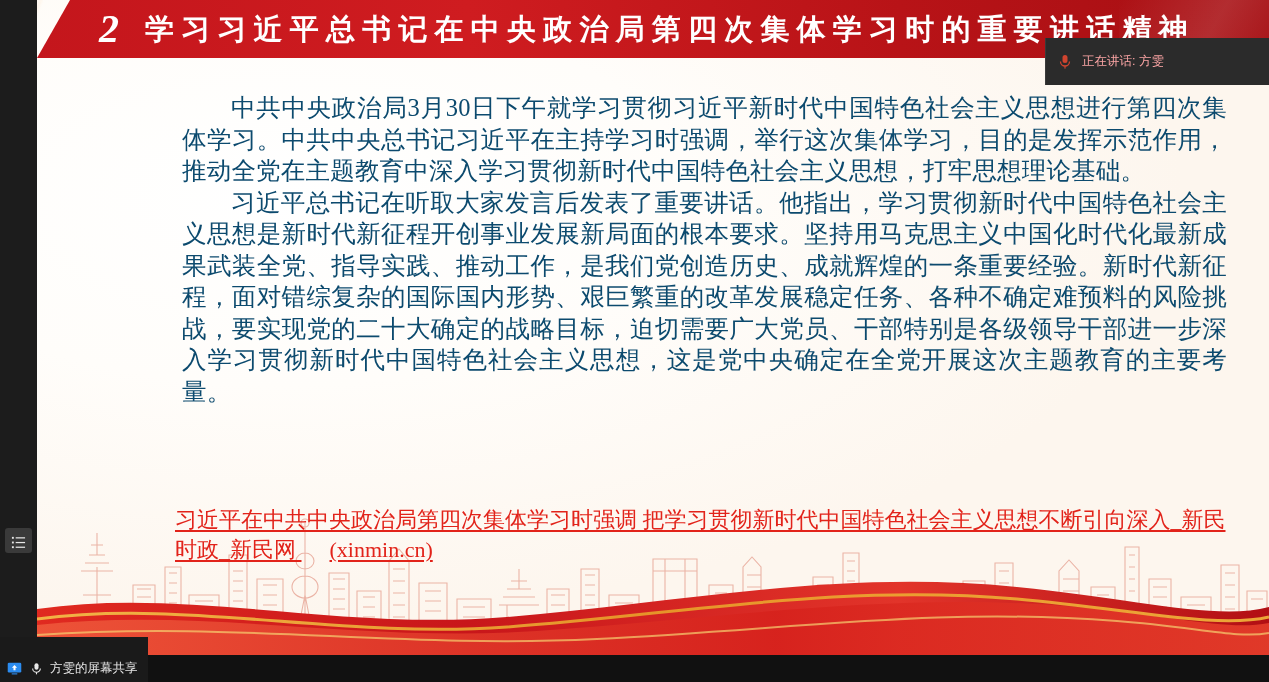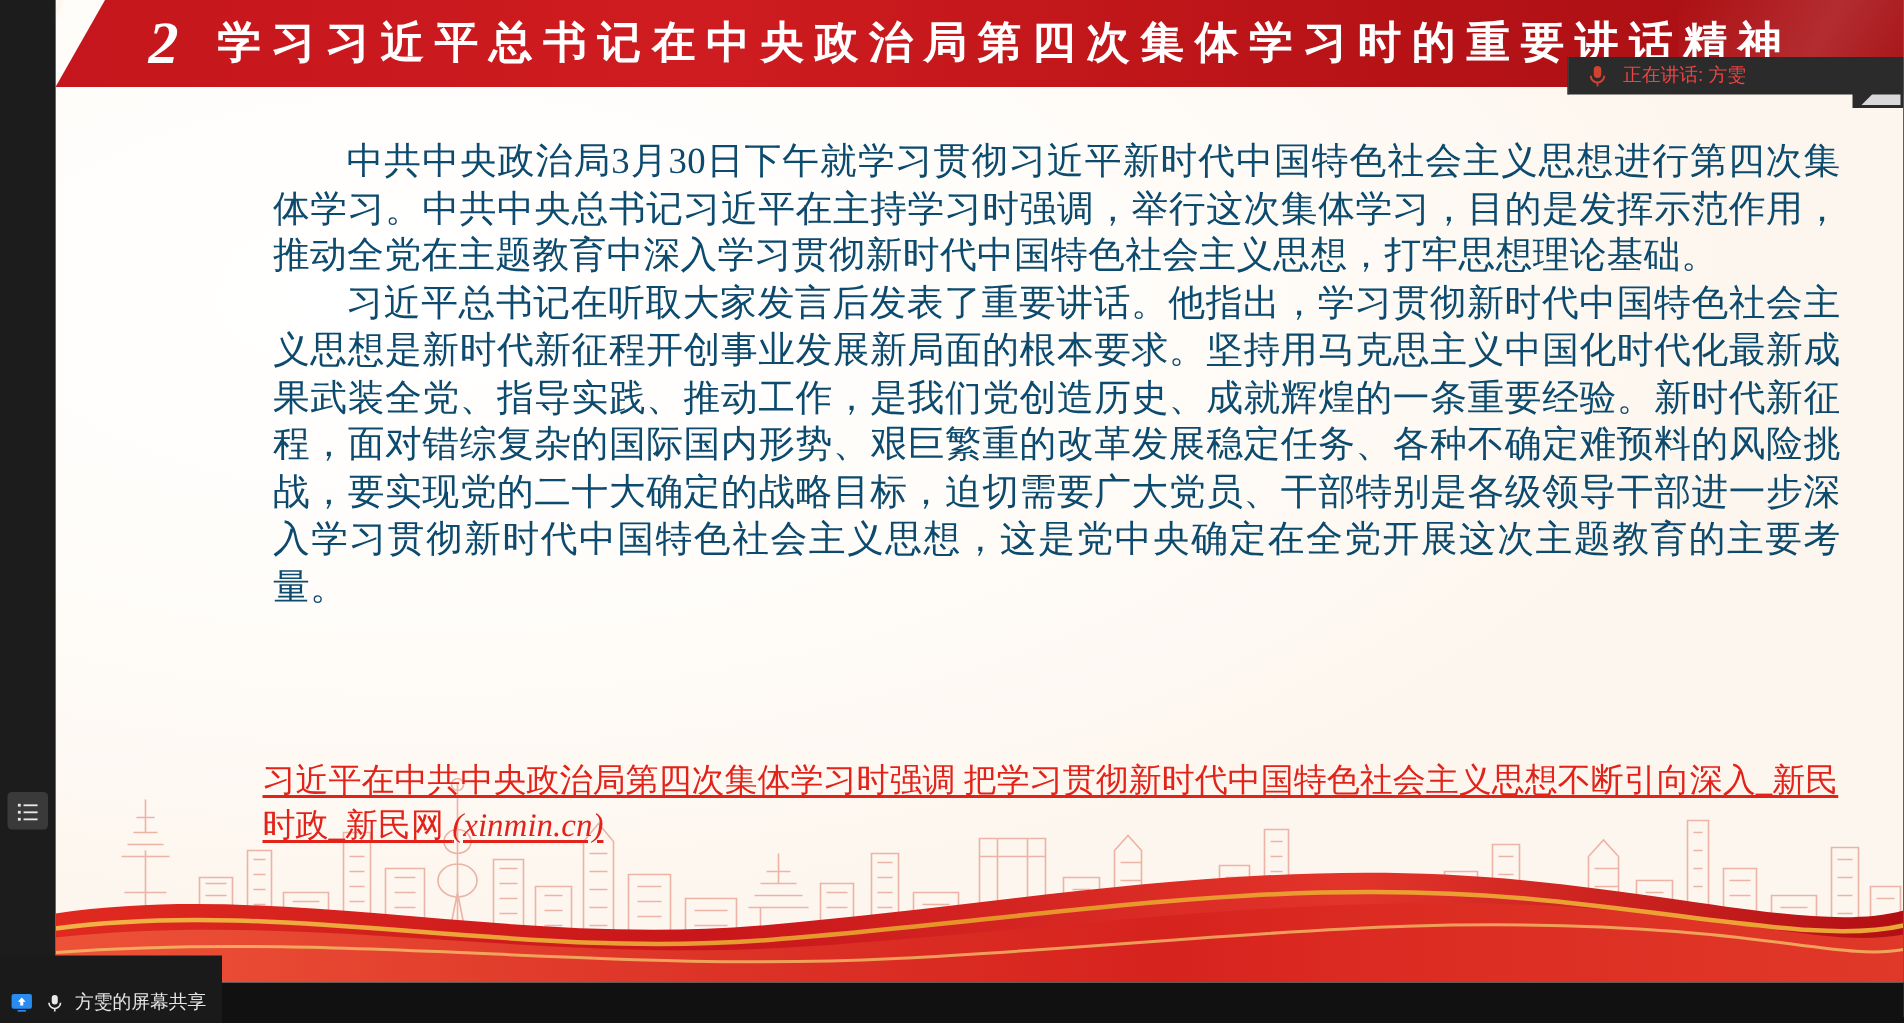--- a/index.html
+++ b/index.html
@@ -137,22 +137,22 @@
     font-family: "Liberation Serif", serif;
     font-size: 22px;
     line-height: 30px;
     color: #e2231a;
     text-decoration: underline;
     text-decoration-color: #e2231a;
     text-underline-offset: 3px;
     cursor: pointer;
   }
   #source-link .latin {
-    font-style: italic;
     font-family: "Liberation Serif", serif;
+    margin-left: 28px;
   }
 
   
   #skyline {
     position: absolute;
     left: 0;
     bottom: 0;
     width: 1232px;
     height: 180px;
     overflow: hidden;
@@ -221,28 +221,28 @@
     width: 16px;
     height: 16px;
   }
 
   
   #speaker-chip {
     position: absolute;
     right: 0;
     top: 38px;
     width: 224px;
-    height: 25px;
+    height: 47px;
     background: #2b2b2b;
     display: flex;
     align-items: center;
     gap: 8px;
     padding-left: 10px;
     box-sizing: border-box;
-    color: #ef4444;
+    color: #fca5a5;
     font-size: 12.5px;
     font-family: "Liberation Sans", sans-serif;
     border-left: 1px solid #3a3a3a;
   }
   #speaker-chip .mic {
     display: inline-flex;
     width: 18px;
     height: 18px;
     align-items: center;
     justify-content: center;

